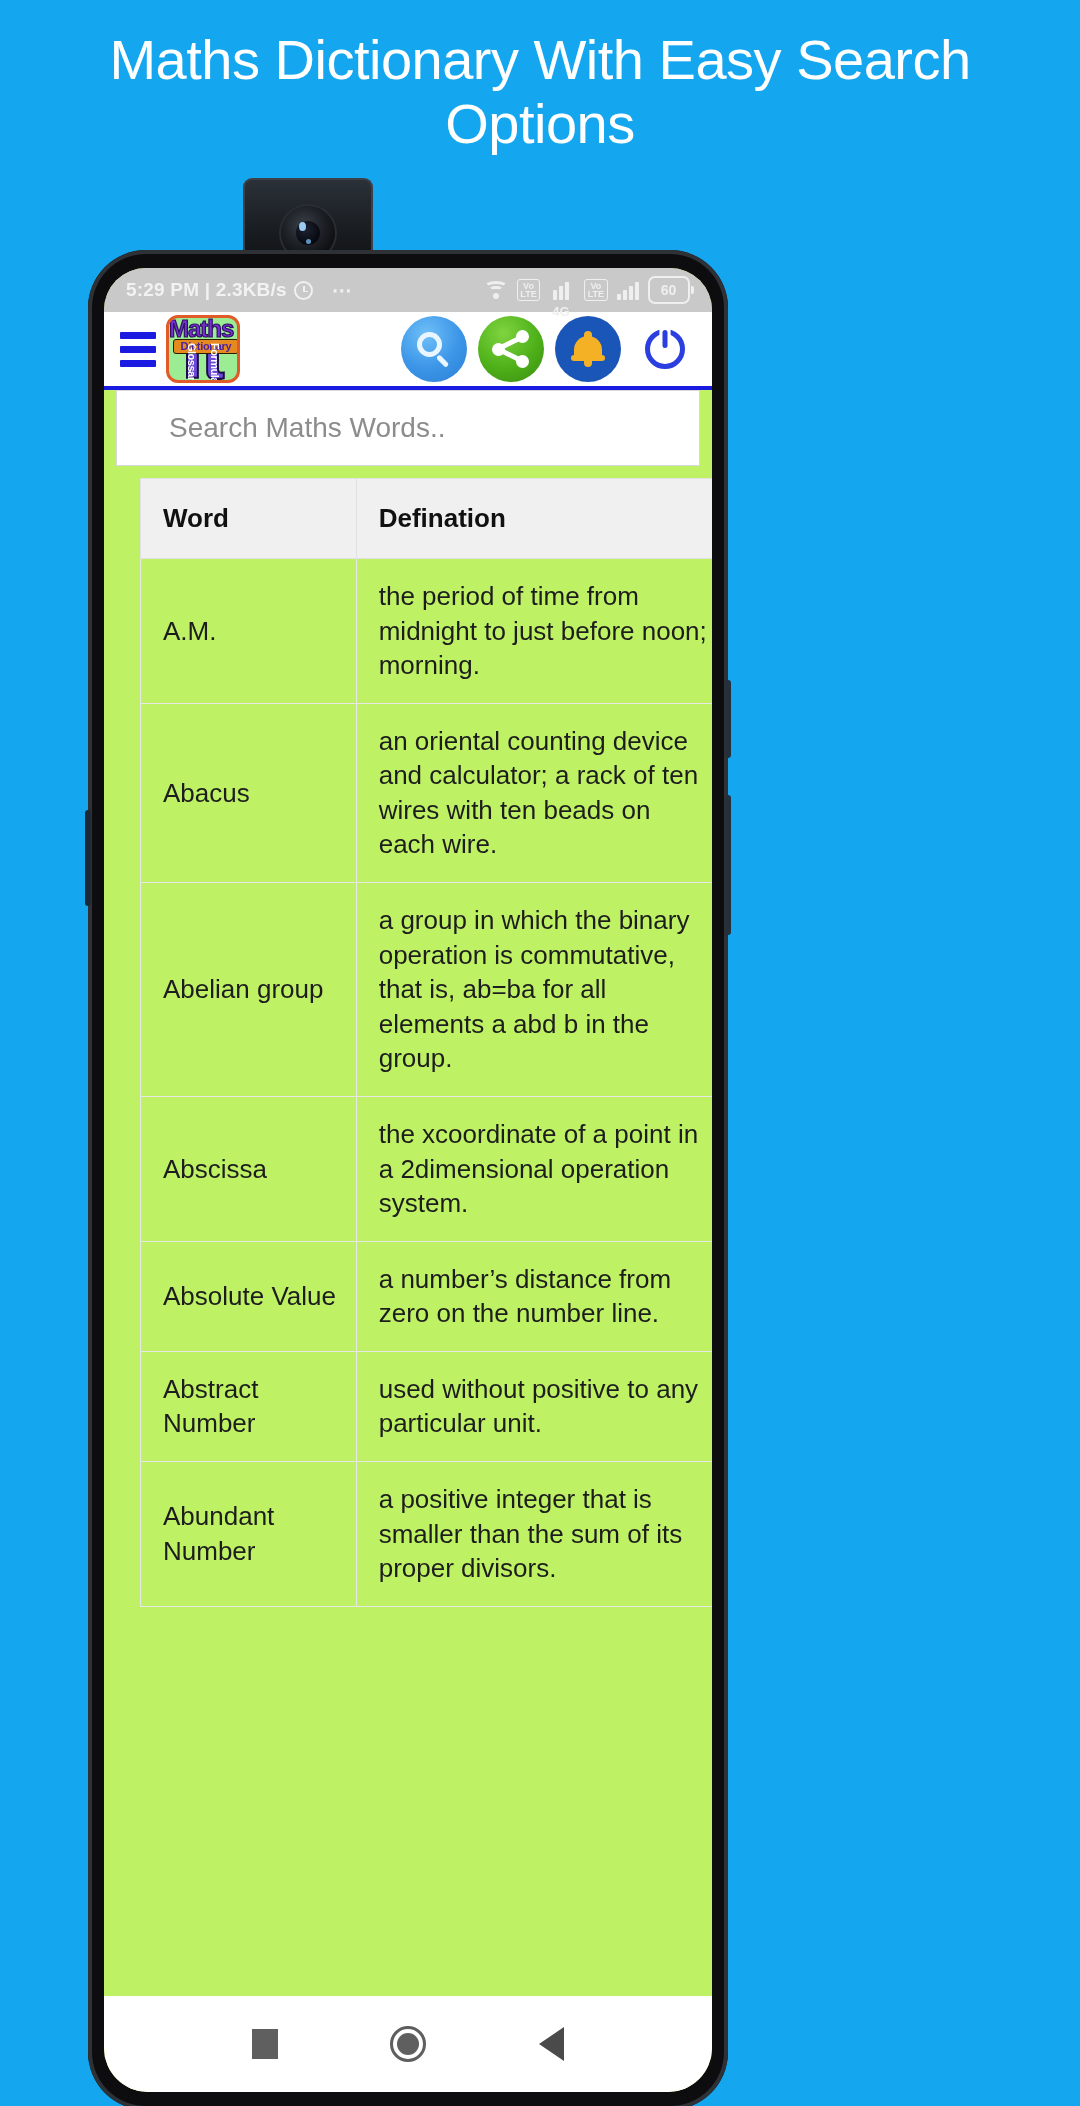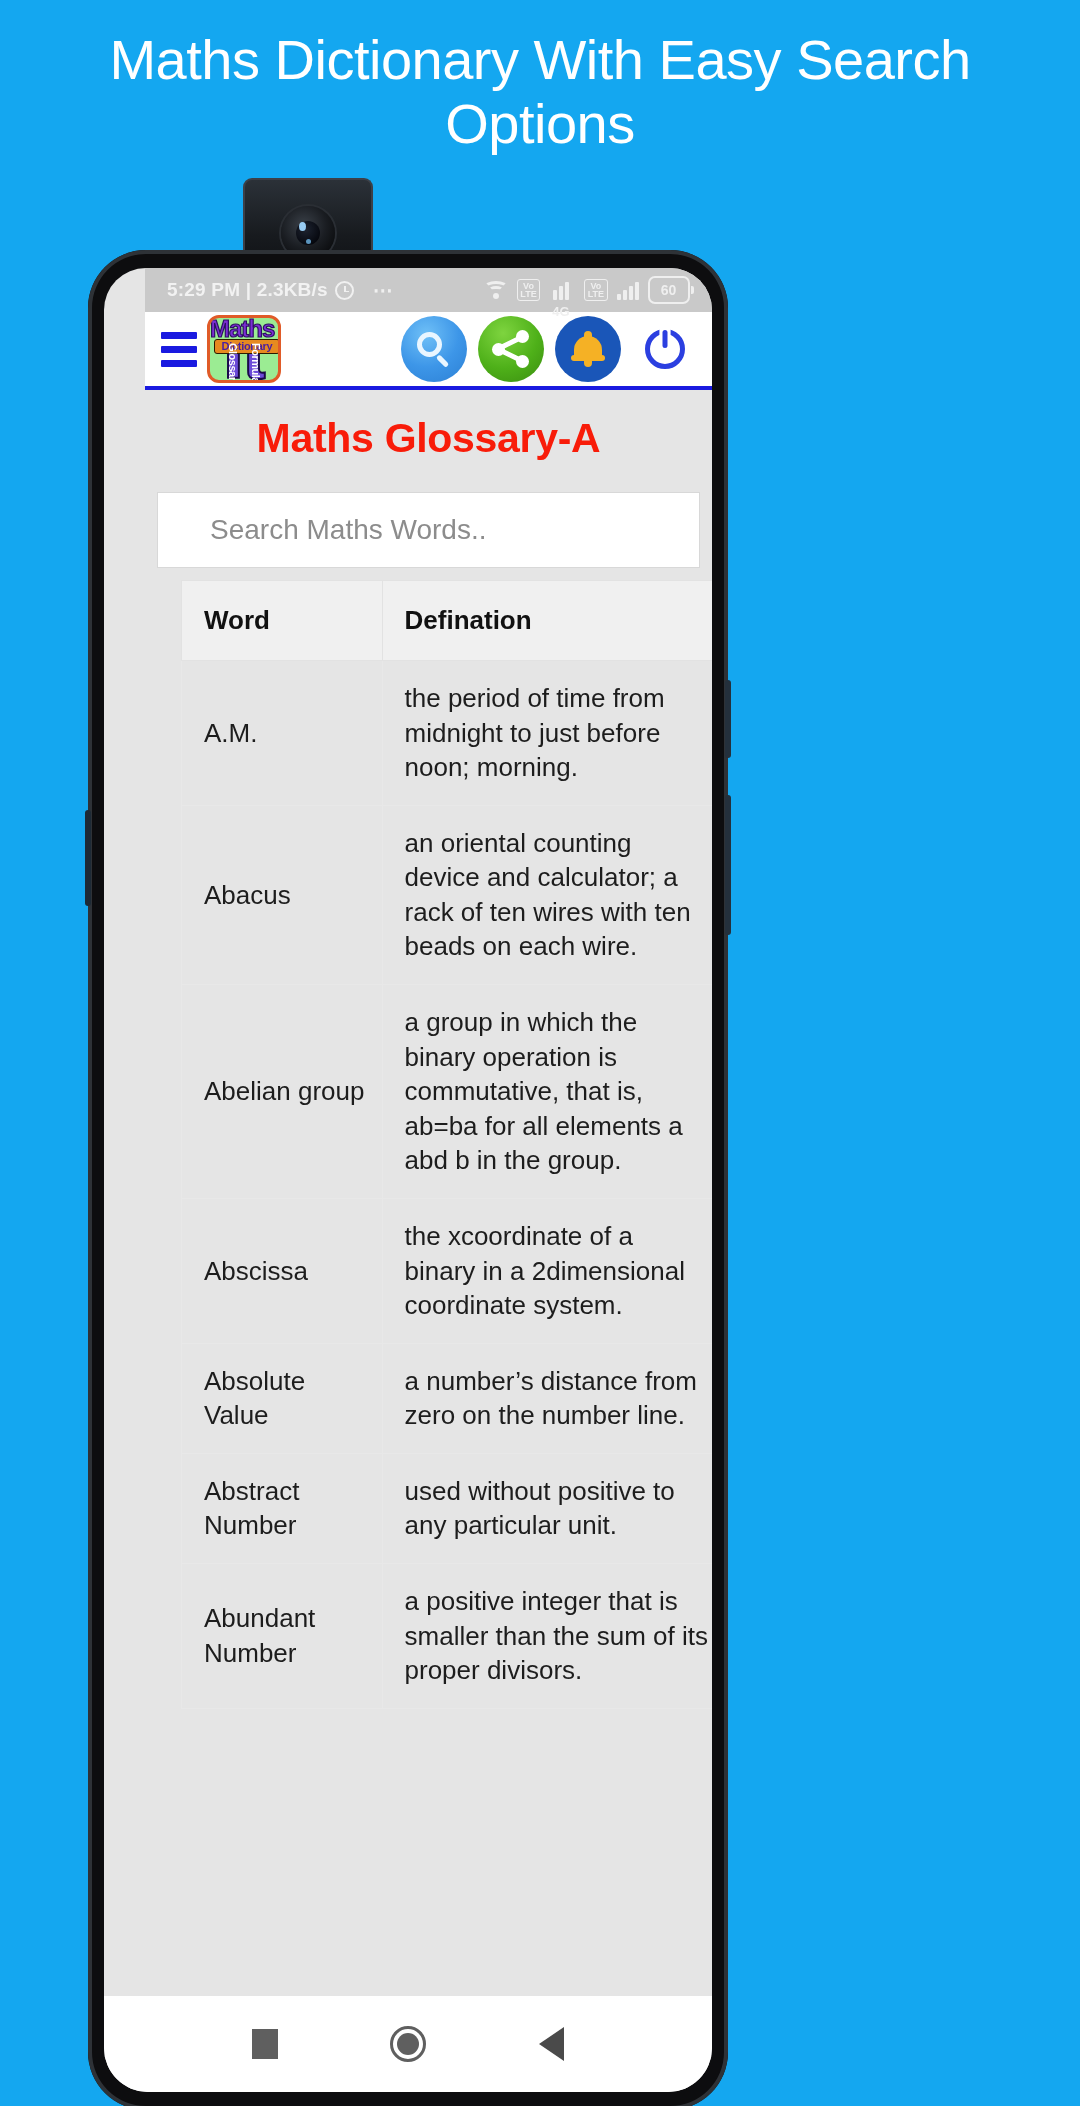--- a/index.html
+++ b/index.html
@@ -122,24 +122,23 @@
     height: 96px;
     background: #1d2a36;
     border-radius: 3px;
     z-index: 3;
   }
 
   .screen {
     position: relative;
     width: 608px;
     height: 1824px;
-    background: #e5e5e5;
+    background: #bef264;
     border-radius: 42px 42px 44px 44px;
     overflow: hidden;
-    padding-left: 41px;
   }
 
   
   .status-bar {
     height: 44px;
     background: #c9c9c9;
     display: flex;
     align-items: center;
     padding: 0 18px 0 22px;
     color: #f2f2f2;
@@ -478,21 +477,20 @@
           </div>
           <div class="circ-btn power">
             <span class="ic-power">
               <span class="ring2"></span>
                 <span class="stem"></span>
             </span>
           </div>
         </div>
       </div>
 
-      <div class="page-title">Maths Glossary-A</div>
 
       <div class="search-wrap">
         <div class="search-box">
           <span class="ph">Search Maths Words..</span>
         </div>
       </div>
 
       <div class="table-wrap">
         <table class="gloss-table">
           <thead>
@@ -509,21 +507,21 @@
               <tr>
                 <td class="c-word">Abacus</td>
                 <td class="c-def">an oriental counting device and calculator; a rack of ten wires with ten beads on each wire.</td>
               </tr>
               <tr>
                 <td class="c-word">Abelian group</td>
                 <td class="c-def">a group in which the binary operation is commutative, that is, ab=ba for all elements a abd b in the group.</td>
               </tr>
               <tr>
                 <td class="c-word">Abscissa</td>
-                <td class="c-def">the xcoordinate of a binary in a 2dimensional coordinate system.</td>
+                <td class="c-def">the xcoordinate of a point in a 2dimensional operation system.</td>
               </tr>
               <tr>
                 <td class="c-word">Absolute Value</td>
                 <td class="c-def">a number’s distance from zero on the number line.</td>
               </tr>
               <tr>
                 <td class="c-word">Abstract Number</td>
                 <td class="c-def">used without positive to any particular unit.</td>
               </tr>
               <tr>

